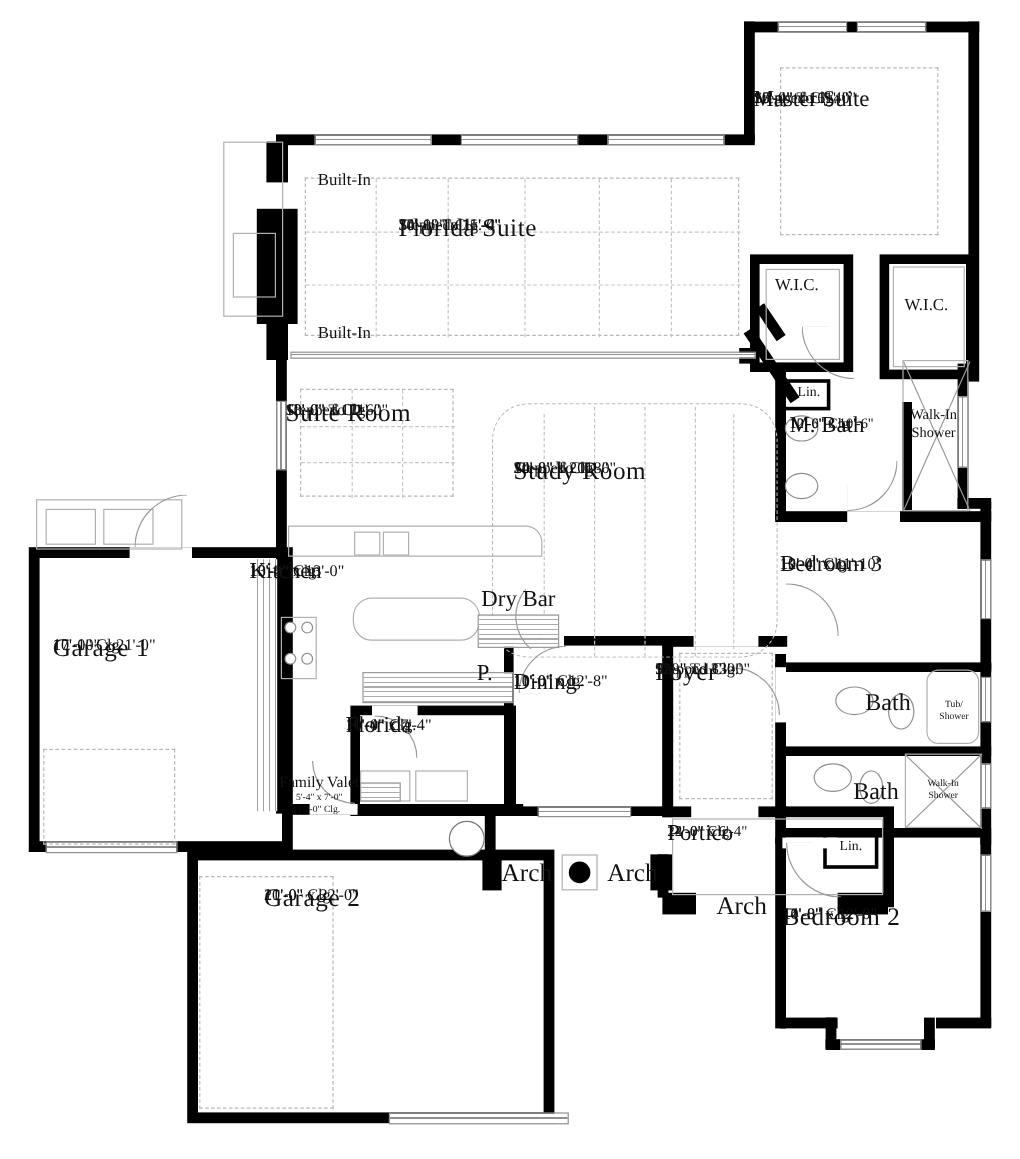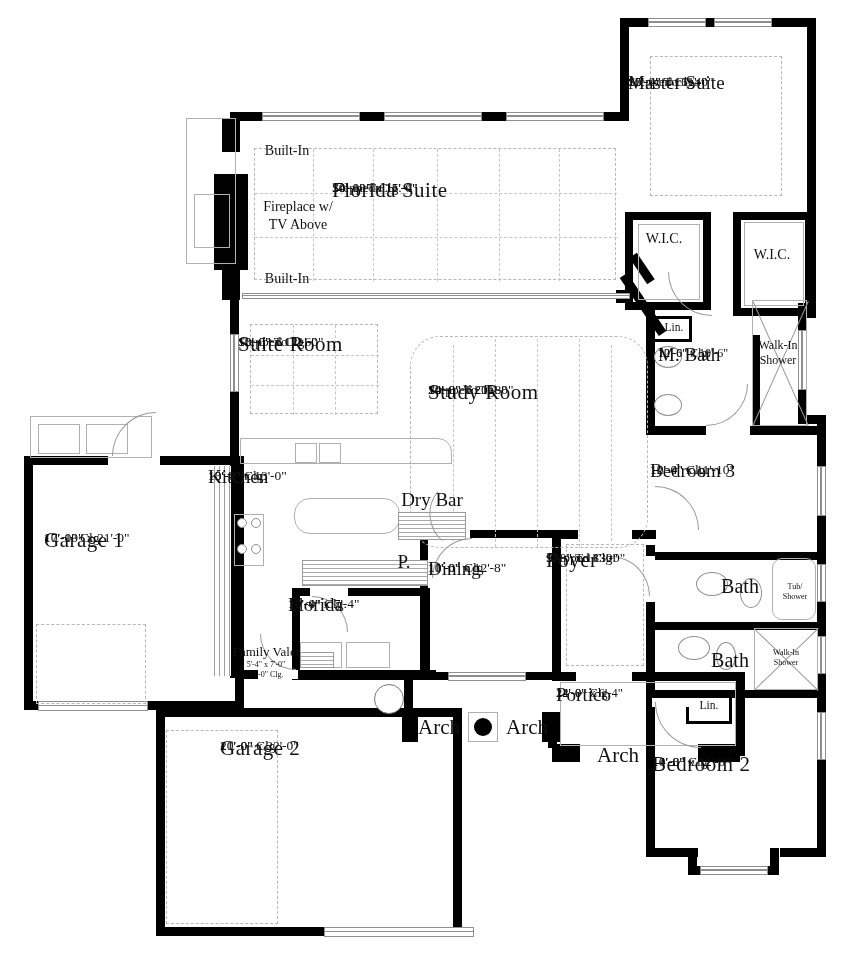--- a/index.html
+++ b/index.html
@@ -272,22 +272,20 @@
     <span class="rd">21'-0" x 22'-0"</span>
     <span class="rd">10'-0" Clg.</span>
   </div>
   <div class="rblock" style="left:652px;top:752px;width:185px">
     <span class="rn">Bedroom 2</span>
     <span class="rd">14'-8" x 12'-0"</span>
     <span class="rd">10'-0" Clg.</span>
   </div>
 
   <div class="lbl sm" style="left:252px;top:142px;width:70px">Built-In</div>
-  <div class="lbl sm" style="left:248px;top:198px;width:100px">Fireplace w/
-TV Above</div>
   <div class="lbl sm" style="left:252px;top:270px;width:70px">Built-In</div>
   <div class="lbl sm" style="left:636px;top:230px;width:56px">W.I.C.</div>
   <div class="lbl sm" style="left:742px;top:246px;width:60px">W.I.C.</div>
   <div class="lbl" style="left:750px;top:338px;width:56px;font-size:12px">Walk-In
 Shower</div>
   <div class="lbl" style="left:654px;top:320px;width:40px;font-size:11.5px">Lin.</div>
   <div class="lbl med" style="left:392px;top:488px;width:80px">Dry Bar</div>
   <div class="lbl med" style="left:386px;top:550px;width:36px">P.</div>
   <div class="lbl bath" style="left:704px;top:574px;width:72px">Bath</div>
   <div class="lbl bath" style="left:698px;top:648px;width:64px">Bath</div>

